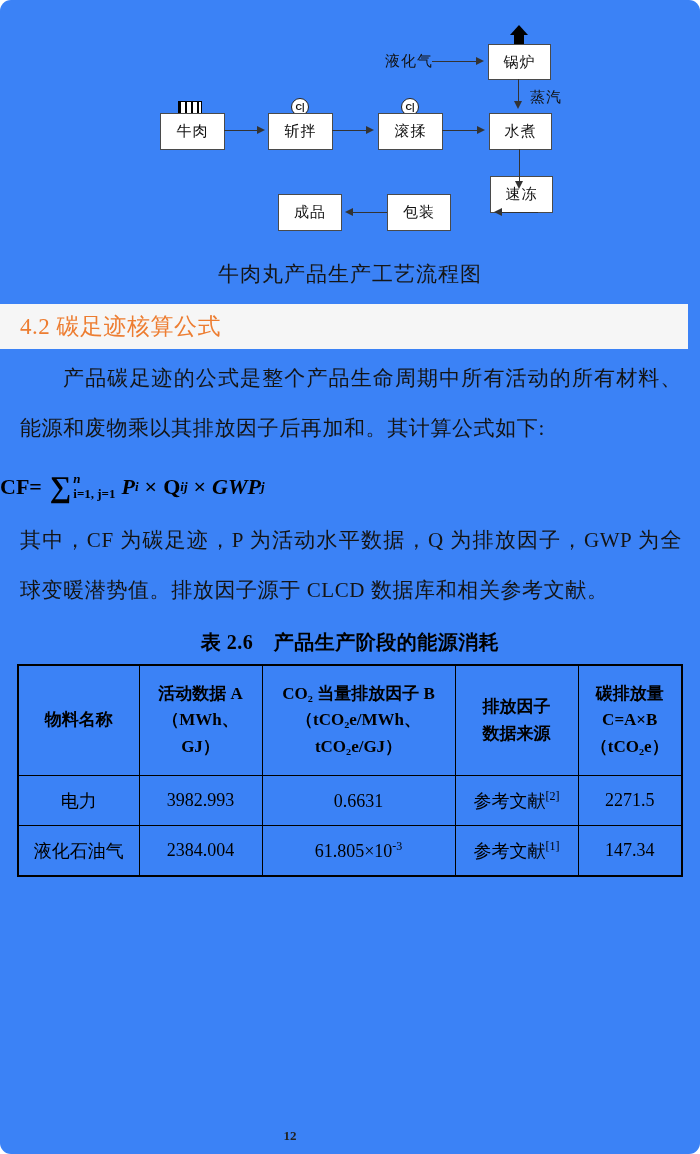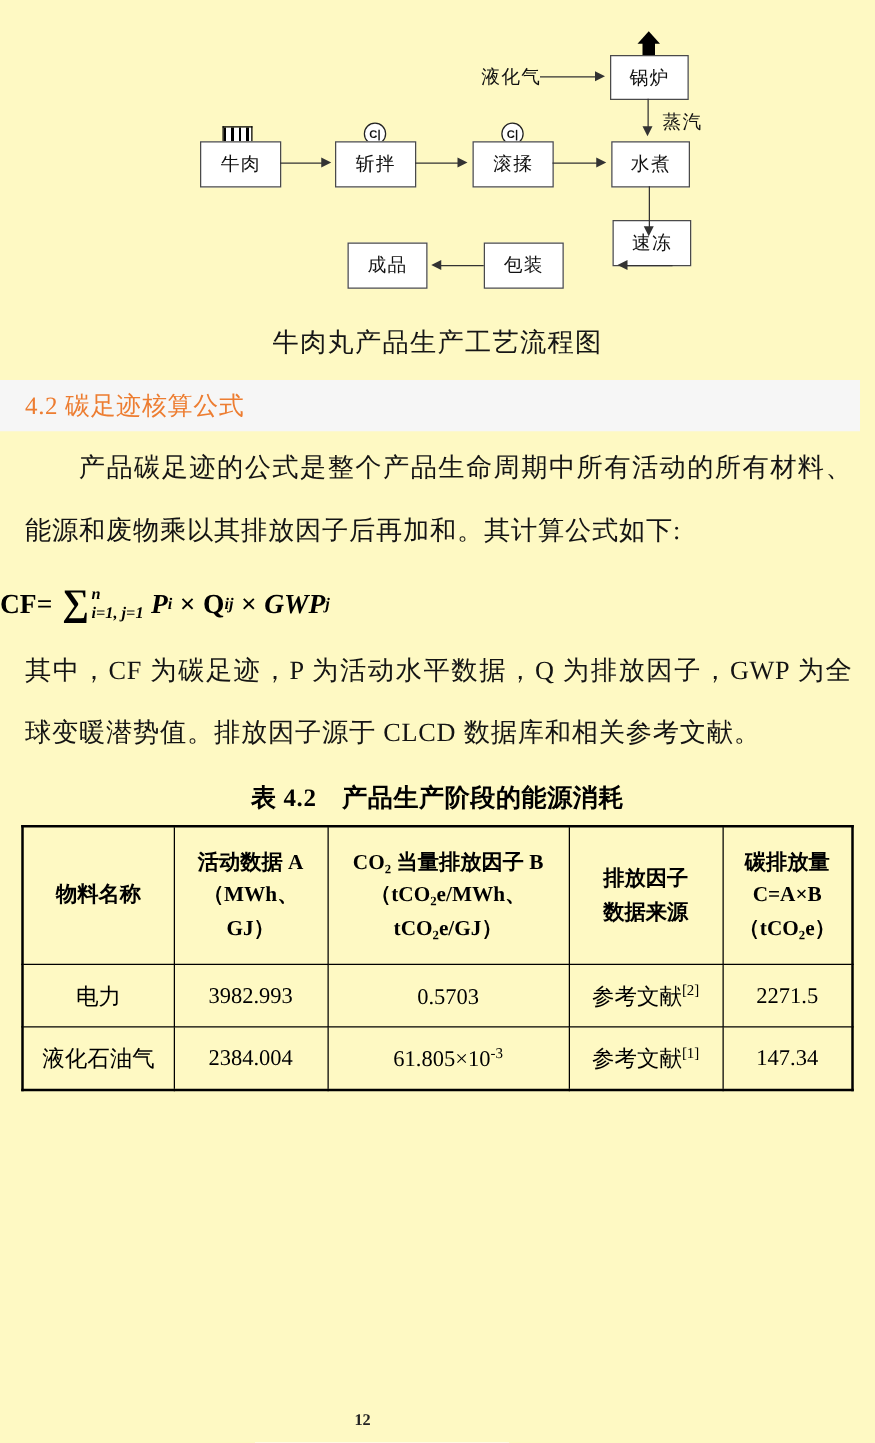--- a/index.html
+++ b/index.html
@@ -1,19 +1,20 @@
 <!DOCTYPE html>
 <html><head>
 <meta charset="utf-8">
 <style>
   html,body{margin:0;padding:0;background:#fff;}
   .page{
-    position:relative;width:700px;height:1154px;background:#fef9c3;
+    position:relative;width:700px;height:1154px;background:#3b82f6;
     font-family:"Liberation Serif","DejaVu Serif",serif;color:#111;
     overflow:hidden;
+    border-radius:11px;
   }
   
   .flowchart{position:relative;width:700px;height:238px;margin-top:6px;}
   .fc-box{
     position:absolute;border:1.4px solid #4a4a4a;background:#fff;
     display:flex;align-items:center;justify-content:center;
     font-size:15px;letter-spacing:1px;color:#111;
   }
   .fc-beef{left:160px;top:107px;width:63px;height:35px;}
   .fc-chop{left:268px;top:107px;width:63px;height:35px;}
@@ -63,37 +64,37 @@
     background:#fff;display:flex;align-items:center;justify-content:center;
     font-size:9px;font-weight:bold;font-family:"Liberation Sans",sans-serif;color:#111;}
   .cpow.chop{left:291px;top:92px;}
   .cpow.tumble{left:401px;top:92px;}
   
   .fig-caption{
     margin-top:16px;text-align:center;font-size:21px;letter-spacing:1px;color:#161616;
   }
   .sec-heading{
     margin:16px 0 0 0;padding:7px 0 7px 20px;width:668px;
-    background:#f6f6f6;color:#ED7D31;font-size:20px;letter-spacing:0.5px;
+    background:#f6f6f6;color:#ED7D31;font-size:23px;letter-spacing:0.5px;
   }
   .para{
     margin:4px 18px 0 20px;width:662px;font-size:21px;line-height:50px;
     letter-spacing:0.6px;text-align:justify;color:#141414;
   }
   .para.indent{text-indent:43px;}
   
   .formula{
     margin-top:10px;height:48px;display:flex;align-items:center;justify-content:flex-start;
     font-weight:bold;font-size:22px;color:#000;
   }
   .formula .sigma{font-size:30px;margin:0 2px 0 8px;}
   .supsub{display:inline-flex;flex-direction:column;align-items:flex-start;
     font-size:13px;line-height:1.15;vertical-align:middle;margin-right:6px;}
   .supsub .top{font-style:italic;}
-  .supsub .bot{font-style:italic;}
+  .supsub .bot{}
   .fvar{font-style:italic;}
   .fsub{font-size:13px;font-style:italic;vertical-align:sub;}
   .ftimes{margin:0 6px;}
   
   .tbl-caption{
     margin-top:14px;text-align:center;font-weight:bold;font-size:20px;
     letter-spacing:0.5px;color:#000;
   }
   table.energy{
     margin:8px auto 0 auto;border-collapse:collapse;border:2px solid #000;
@@ -167,21 +168,21 @@
     <span>Q</span>
       <span class="fsub">ij</span>
     <span class="ftimes">×</span>
     <span class="fvar">GWP</span>
       <span class="fsub">j</span>
   </div>
 
   <p class="para">其中，CF 为碳足迹，P 为活动水平数据，Q 为排放因子，GWP 为全球变暖潜势值。排放因子源于 CLCD 数据库和相关参考文献。</p>
 
 
-  <div class="tbl-caption">表 4.2　产品生产阶段的能源消耗</div>
+  <div class="tbl-caption">表 2.6　产品生产阶段的能源消耗</div>
 
   <table class="energy">
     <colgroup>
       <col style="width:121px">
         <col style="width:123px">
         <col style="width:193px">
         <col style="width:123px">
         <col style="width:104px">
     </colgroup>
     <thead>
@@ -197,21 +198,21 @@
 数据来源</th>
         <th>碳排放量
 C=A×B
 （tCO₂e）</th>
       </tr>
     </thead>
     <tbody>
       <tr>
         <td>电力</td>
         <td>3982.993</td>
-        <td><span>0.5703</span><sup></sup></td>
+        <td><span>0.6631</span><sup></sup></td>
         <td><span>参考文献</span><sup>[2]</sup></td>
         <td>2271.5</td>
       </tr>
       <tr>
         <td>液化石油气</td>
         <td>2384.004</td>
         <td><span>61.805×10</span><sup>-3</sup></td>
         <td><span>参考文献</span><sup>[1]</sup></td>
         <td>147.34</td>
       </tr>

